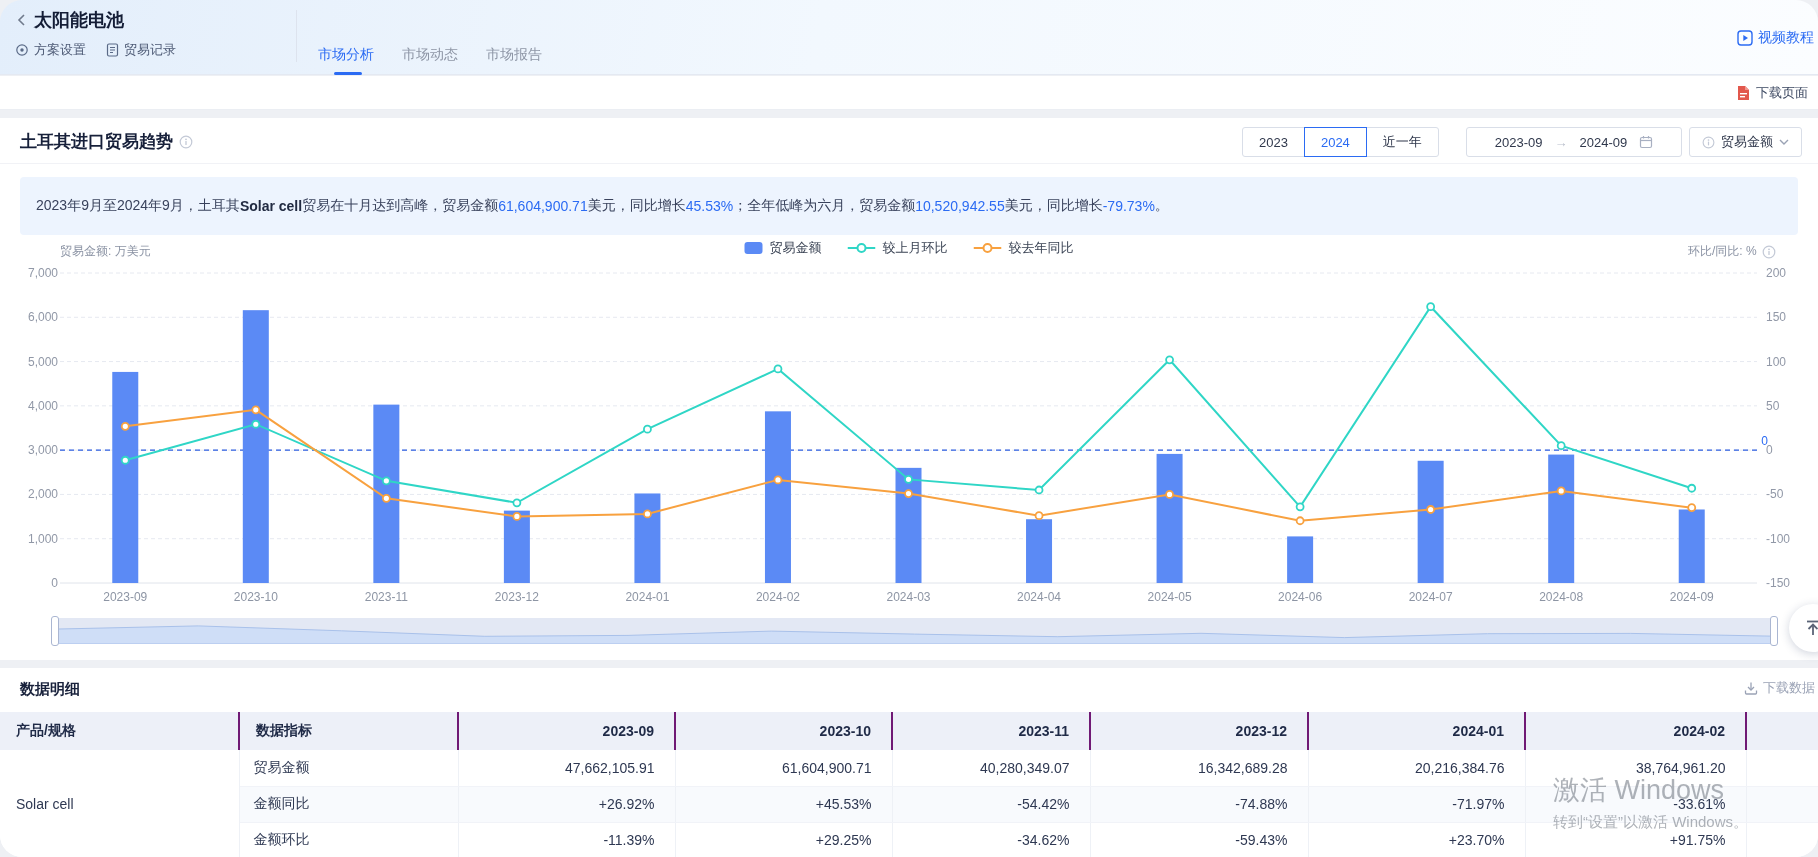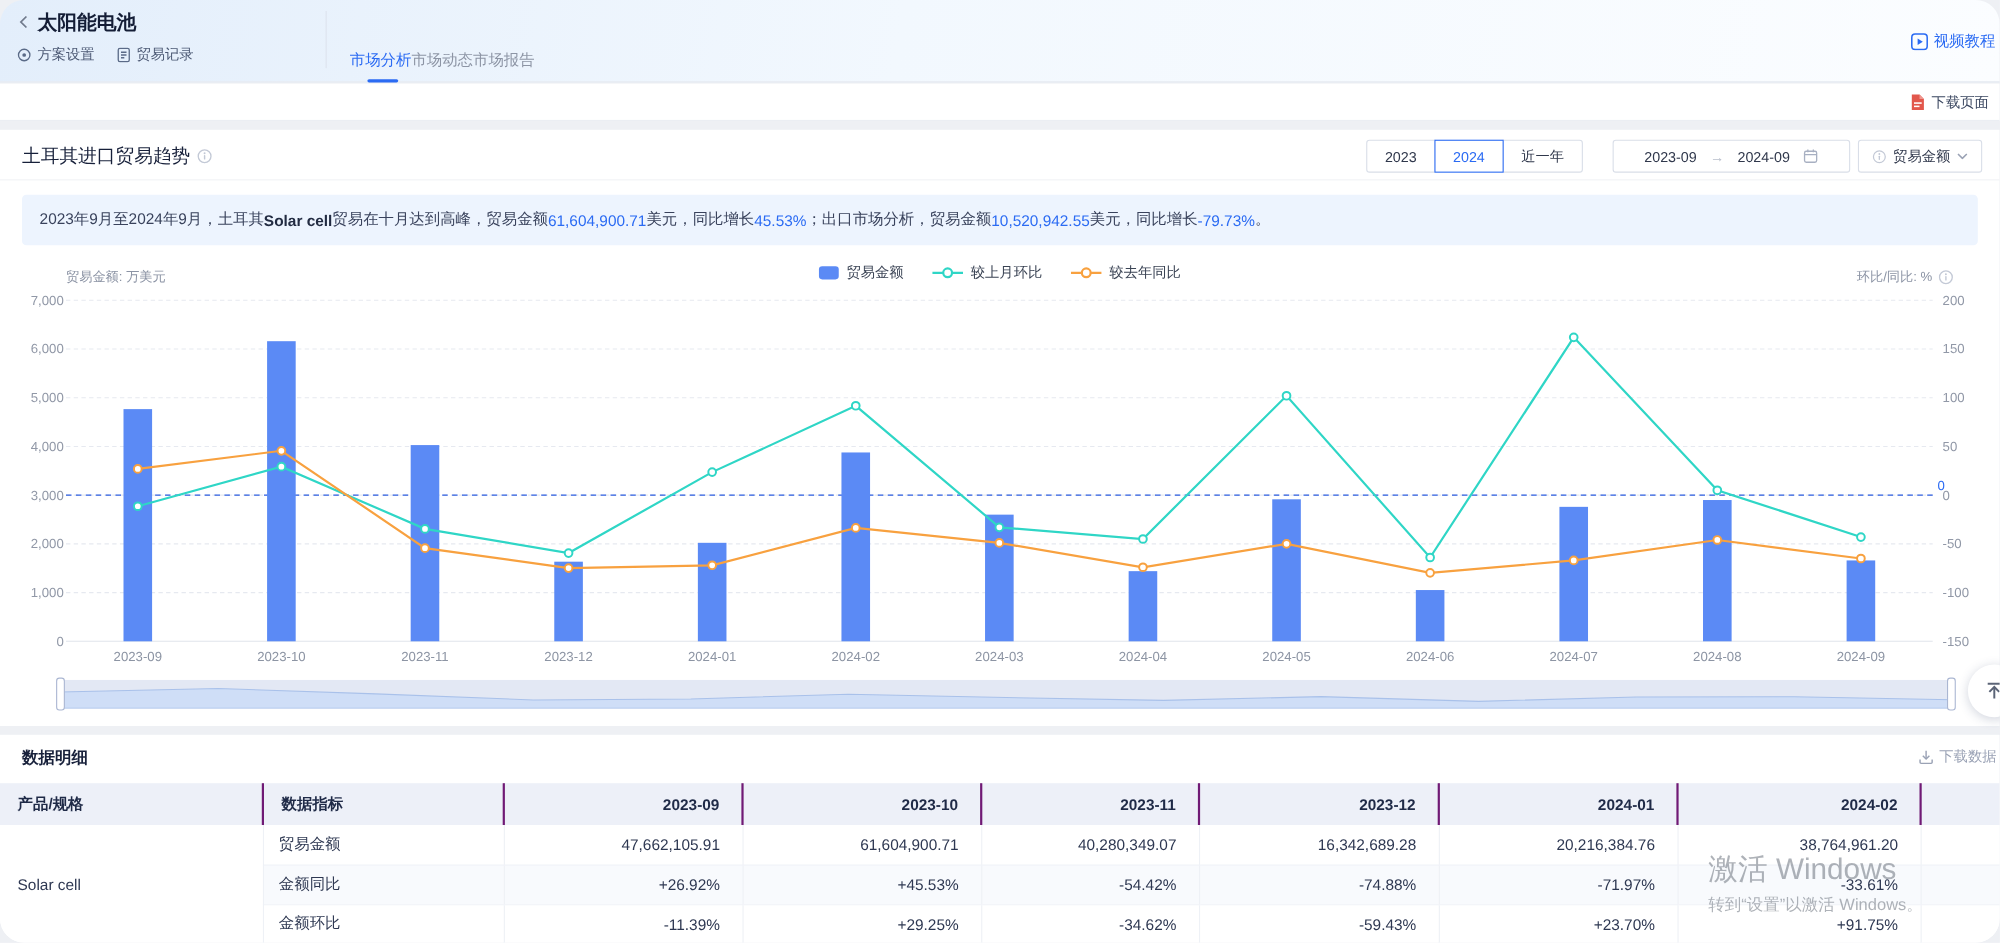--- a/index.html
+++ b/index.html
@@ -12,52 +12,52 @@
           background:linear-gradient(100deg,#e3eefb 0%,#f2f8fe 45%,#fbfdff 100%);
           border-bottom:1px solid #e4e9f2;}
   .back{position:absolute;left:16px;top:13px;cursor:pointer;}
   .page-title{position:absolute;left:34px;top:8px;font-size:18px;font-weight:bold;color:#141d36;}
   .hdr-actions{position:absolute;left:15px;top:41px;display:flex;gap:20px;}
   .hdr-action{display:flex;align-items:center;gap:5px;font-size:13px;color:#4d5a75;cursor:pointer;}
   .hdr-divider{position:absolute;left:296px;top:10px;width:1px;height:52px;background:#dde3ee;}
   .main-tabs{position:absolute;left:318px;top:10px;display:flex;gap:28px;}
   .mtab{font-size:15px;color:#27304a;padding-bottom:7px;border-bottom:3px solid transparent;cursor:pointer;}
   .mtab.active{font-weight:bold;color:#151d33;border-bottom-color:#2b6bf3;}
-  .sub-tabs{position:absolute;left:318px;top:46px;display:flex;}
+  .sub-tabs{position:absolute;left:318px;top:46px;display:flex;gap:28px;}
   .stab{font-size:14px;color:#8d95a5;cursor:pointer;}
   .stab.active{color:#2b6bf3;}
   .stab-indicator{position:absolute;left:334px;top:72px;width:28px;height:3px;background:#2b6bf3;border-radius:2px;}
   .video-link{position:absolute;left:1737px;top:29px;display:flex;align-items:center;gap:5px;
               font-size:14px;color:#2b6bf3;cursor:pointer;}
 
   
   .subnav{position:absolute;left:0;top:76px;width:1818px;height:34px;background:#fff;border-bottom:1px solid #ebeef3;}
   .subnav-items{position:absolute;left:16px;top:0;display:flex;gap:30px;height:34px;}
   .nitem{font-size:14px;color:#2a3350;height:34px;line-height:31px;border-bottom:3px solid transparent;cursor:pointer;}
   .nitem.active{color:#2b6bf3;border-bottom-color:#2b6bf3;}
   .download-page{position:absolute;left:1736px;top:0;height:34px;display:flex;align-items:center;gap:5px;
                  font-size:13px;color:#3b4760;cursor:pointer;}
 
   
   .chart-card{position:absolute;left:0;top:118px;width:1818px;height:542px;background:#fff;}
   .chart-title{position:absolute;left:20px;top:12px;display:flex;align-items:center;gap:6px;}
-  .chart-title span{font-size:17px;font-weight:normal;color:#17203a;}
+  .chart-title span{font-size:17px;font-weight:bold;color:#17203a;}
   .title-border{position:absolute;left:0;top:45px;width:1818px;height:1px;background:#f1f2f6;}
   .year-group{position:absolute;left:1242px;top:9px;display:flex;}
   .ybtn{height:30px;padding:0 16px;font-size:13px;color:#30384c;background:#fff;border:1px solid #d9dee8;
         margin-left:-1px;display:flex;align-items:center;cursor:pointer;position:relative;}
   .ybtn:first-child{border-radius:3px 0 0 3px;margin-left:0;}
   .ybtn:last-child{border-radius:0 3px 3px 0;}
   .ybtn.active{color:#2b6bf3;border-color:#2b6bf3;z-index:2;}
   .date-box{position:absolute;left:1466px;top:9px;width:216px;height:30px;border:1px solid #d9dee8;border-radius:3px;
             display:flex;align-items:center;justify-content:center;gap:12px;font-size:13px;color:#30384c;cursor:pointer;background:#fff;}
   .date-arrow{color:#b9bfcc;}
   .metric-dd{position:absolute;left:1689px;top:9px;width:113px;height:30px;border:1px solid #d9dee8;border-radius:3px;
              display:flex;align-items:center;justify-content:center;gap:6px;font-size:13px;color:#30384c;cursor:pointer;background:#fff;}
-  .summary{position:absolute;left:20px;top:59px;width:1778px;height:46px;background:#edf4fe;border-radius:4px;
+  .summary{position:absolute;left:20px;top:59px;width:1778px;height:58px;background:#edf4fe;border-radius:4px;
            display:flex;align-items:center;padding-left:16px;font-size:14px;color:#39425c;}
   .sum-b{font-weight:bold;color:#222b42;}
   .sum-a{color:#2b6bf3;}
   .left-unit{position:absolute;left:60px;top:125px;font-size:12px;color:#8b93a4;}
   .right-unit{position:absolute;left:1688px;top:125px;display:flex;align-items:center;gap:5px;font-size:12px;color:#8b93a4;}
   .legend{position:absolute;left:50%;transform:translateX(-50%);top:121px;display:flex;gap:26px;align-items:center;}
   .legend-item{display:flex;align-items:center;gap:7px;font-size:13px;color:#3a4354;cursor:pointer;}
   .legend-bar-marker{width:18px;height:12px;border-radius:3px;display:inline-block;}
   #chart-svg{position:absolute;left:0;top:147px;}
 
@@ -186,21 +186,21 @@
     </div>
     <div class="title-border"></div>
 
     <div class="summary" id="summary-text">
         <span>2023年9月至2024年9月，土耳其</span>
         <span class="sum-b">Solar cell</span>
         <span>贸易在十月达到高峰，贸易金额</span>
         <span class="sum-a">61,604,900.71</span>
         <span>美元，同比增长</span>
         <span class="sum-a">45.53%</span>
-        <span>；出口市场分析，贸易金额</span>
+        <span>；全年低峰为六月，贸易金额</span>
         <span class="sum-a">10,520,942.55</span>
         <span>美元，同比增长</span>
         <span class="sum-a">-79.73%</span>
         <span>。</span>
       </div>
 
     <div class="left-unit">贸易金额: 万美元</div>
     <div class="legend" id="chart-legend">
         <span class="legend-item">
           <span class="legend-bar-marker" style="background: rgb(91, 138, 245);"></span>

